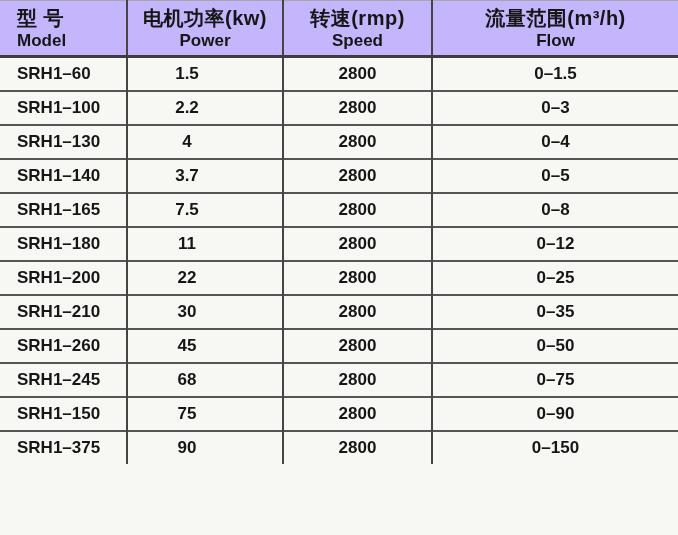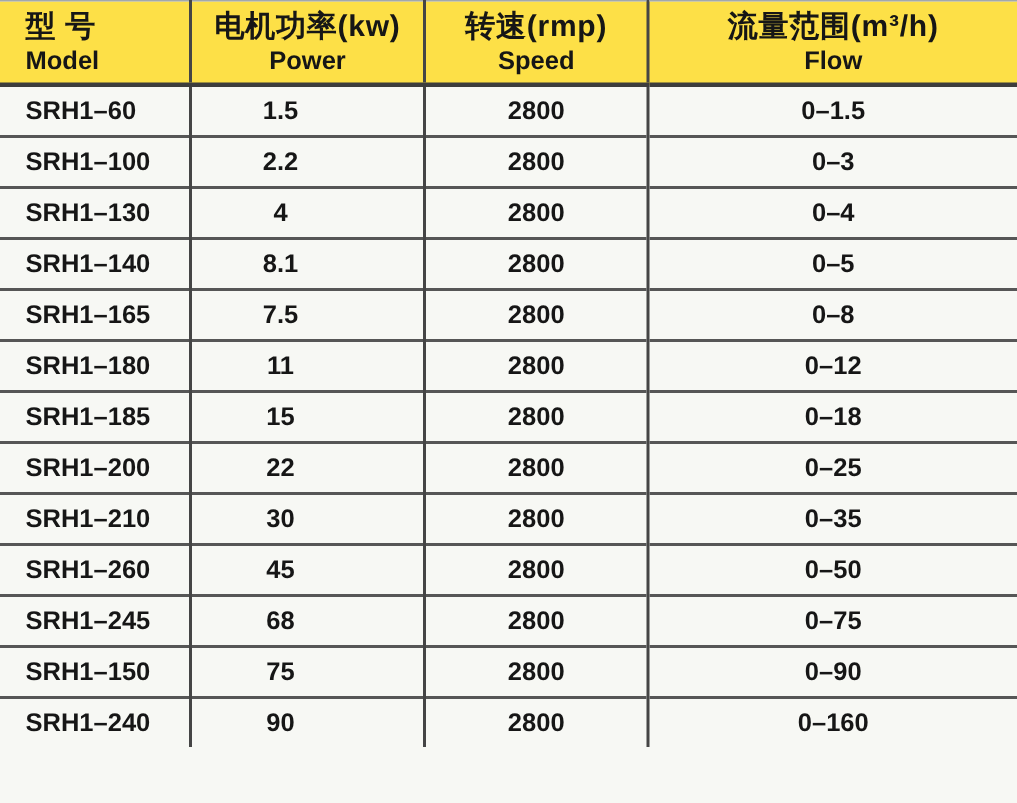--- a/index.html
+++ b/index.html
@@ -12,21 +12,21 @@
   }
   table.spec {
     width: 678px;
     border-collapse: collapse;
     table-layout: fixed;
   }
   th, td { border-left: 2px solid #454545; padding: 0; }
   th:first-child, td:first-child { border-left: none; }
   thead th {
     height: 54px;
-    background: #fde047;
+    background: #c4b5fd;
     border-top: 1px solid #a2a8ac;
     border-bottom: 3px solid #3d3d3d;
     vertical-align: middle;
     text-align: center;
   }
   tbody td {
     height: 32px;
     background: #f7f8f4;
     border-top: 2px solid #565656;
     font-size: 17px;
@@ -83,41 +83,35 @@
       <td class="flow-cell">0–3</td>
     </tr>
     <tr>
       <td class="model-cell">SRH1–130</td>
       <td class="power-cell">4</td>
       <td class="speed-cell">2800</td>
       <td class="flow-cell">0–4</td>
     </tr>
     <tr>
       <td class="model-cell">SRH1–140</td>
-      <td class="power-cell">8.1</td>
+      <td class="power-cell">3.7</td>
       <td class="speed-cell">2800</td>
       <td class="flow-cell">0–5</td>
     </tr>
     <tr>
       <td class="model-cell">SRH1–165</td>
       <td class="power-cell">7.5</td>
       <td class="speed-cell">2800</td>
       <td class="flow-cell">0–8</td>
     </tr>
     <tr>
       <td class="model-cell">SRH1–180</td>
       <td class="power-cell">11</td>
       <td class="speed-cell">2800</td>
       <td class="flow-cell">0–12</td>
-    </tr>
-    <tr>
-      <td class="model-cell">SRH1–185</td>
-      <td class="power-cell">15</td>
-      <td class="speed-cell">2800</td>
-      <td class="flow-cell">0–18</td>
     </tr>
     <tr>
       <td class="model-cell">SRH1–200</td>
       <td class="power-cell">22</td>
       <td class="speed-cell">2800</td>
       <td class="flow-cell">0–25</td>
     </tr>
     <tr>
       <td class="model-cell">SRH1–210</td>
       <td class="power-cell">30</td>
@@ -136,19 +130,19 @@
       <td class="speed-cell">2800</td>
       <td class="flow-cell">0–75</td>
     </tr>
     <tr>
       <td class="model-cell">SRH1–150</td>
       <td class="power-cell">75</td>
       <td class="speed-cell">2800</td>
       <td class="flow-cell">0–90</td>
     </tr>
     <tr>
-      <td class="model-cell">SRH1–240</td>
+      <td class="model-cell">SRH1–375</td>
       <td class="power-cell">90</td>
       <td class="speed-cell">2800</td>
-      <td class="flow-cell">0–160</td>
+      <td class="flow-cell">0–150</td>
     </tr>
   </tbody>
 </table>
 
 </body></html>

